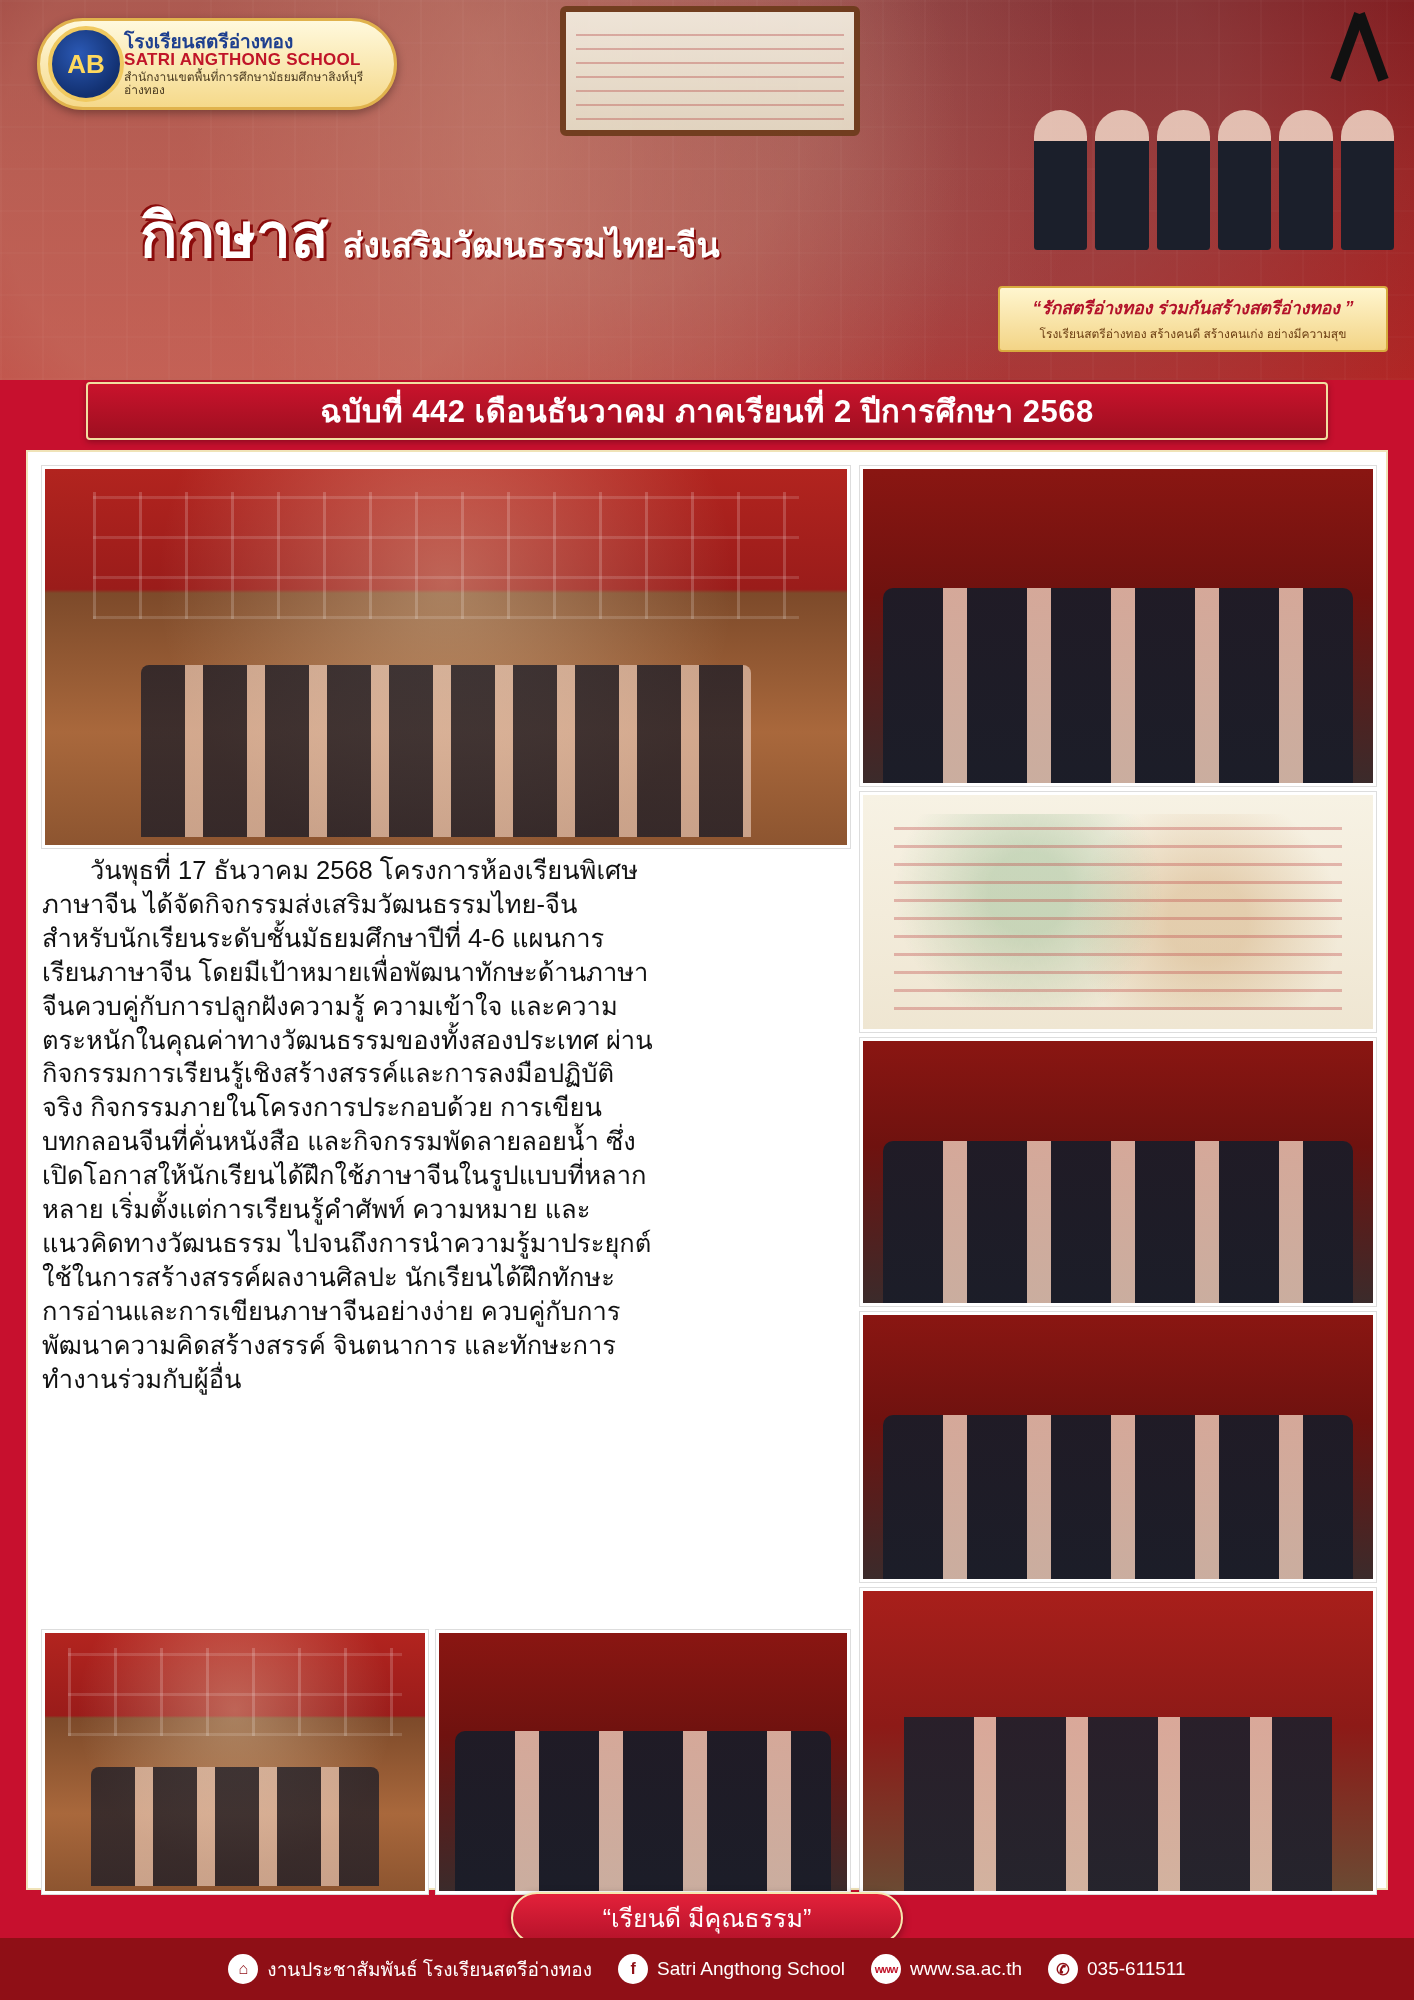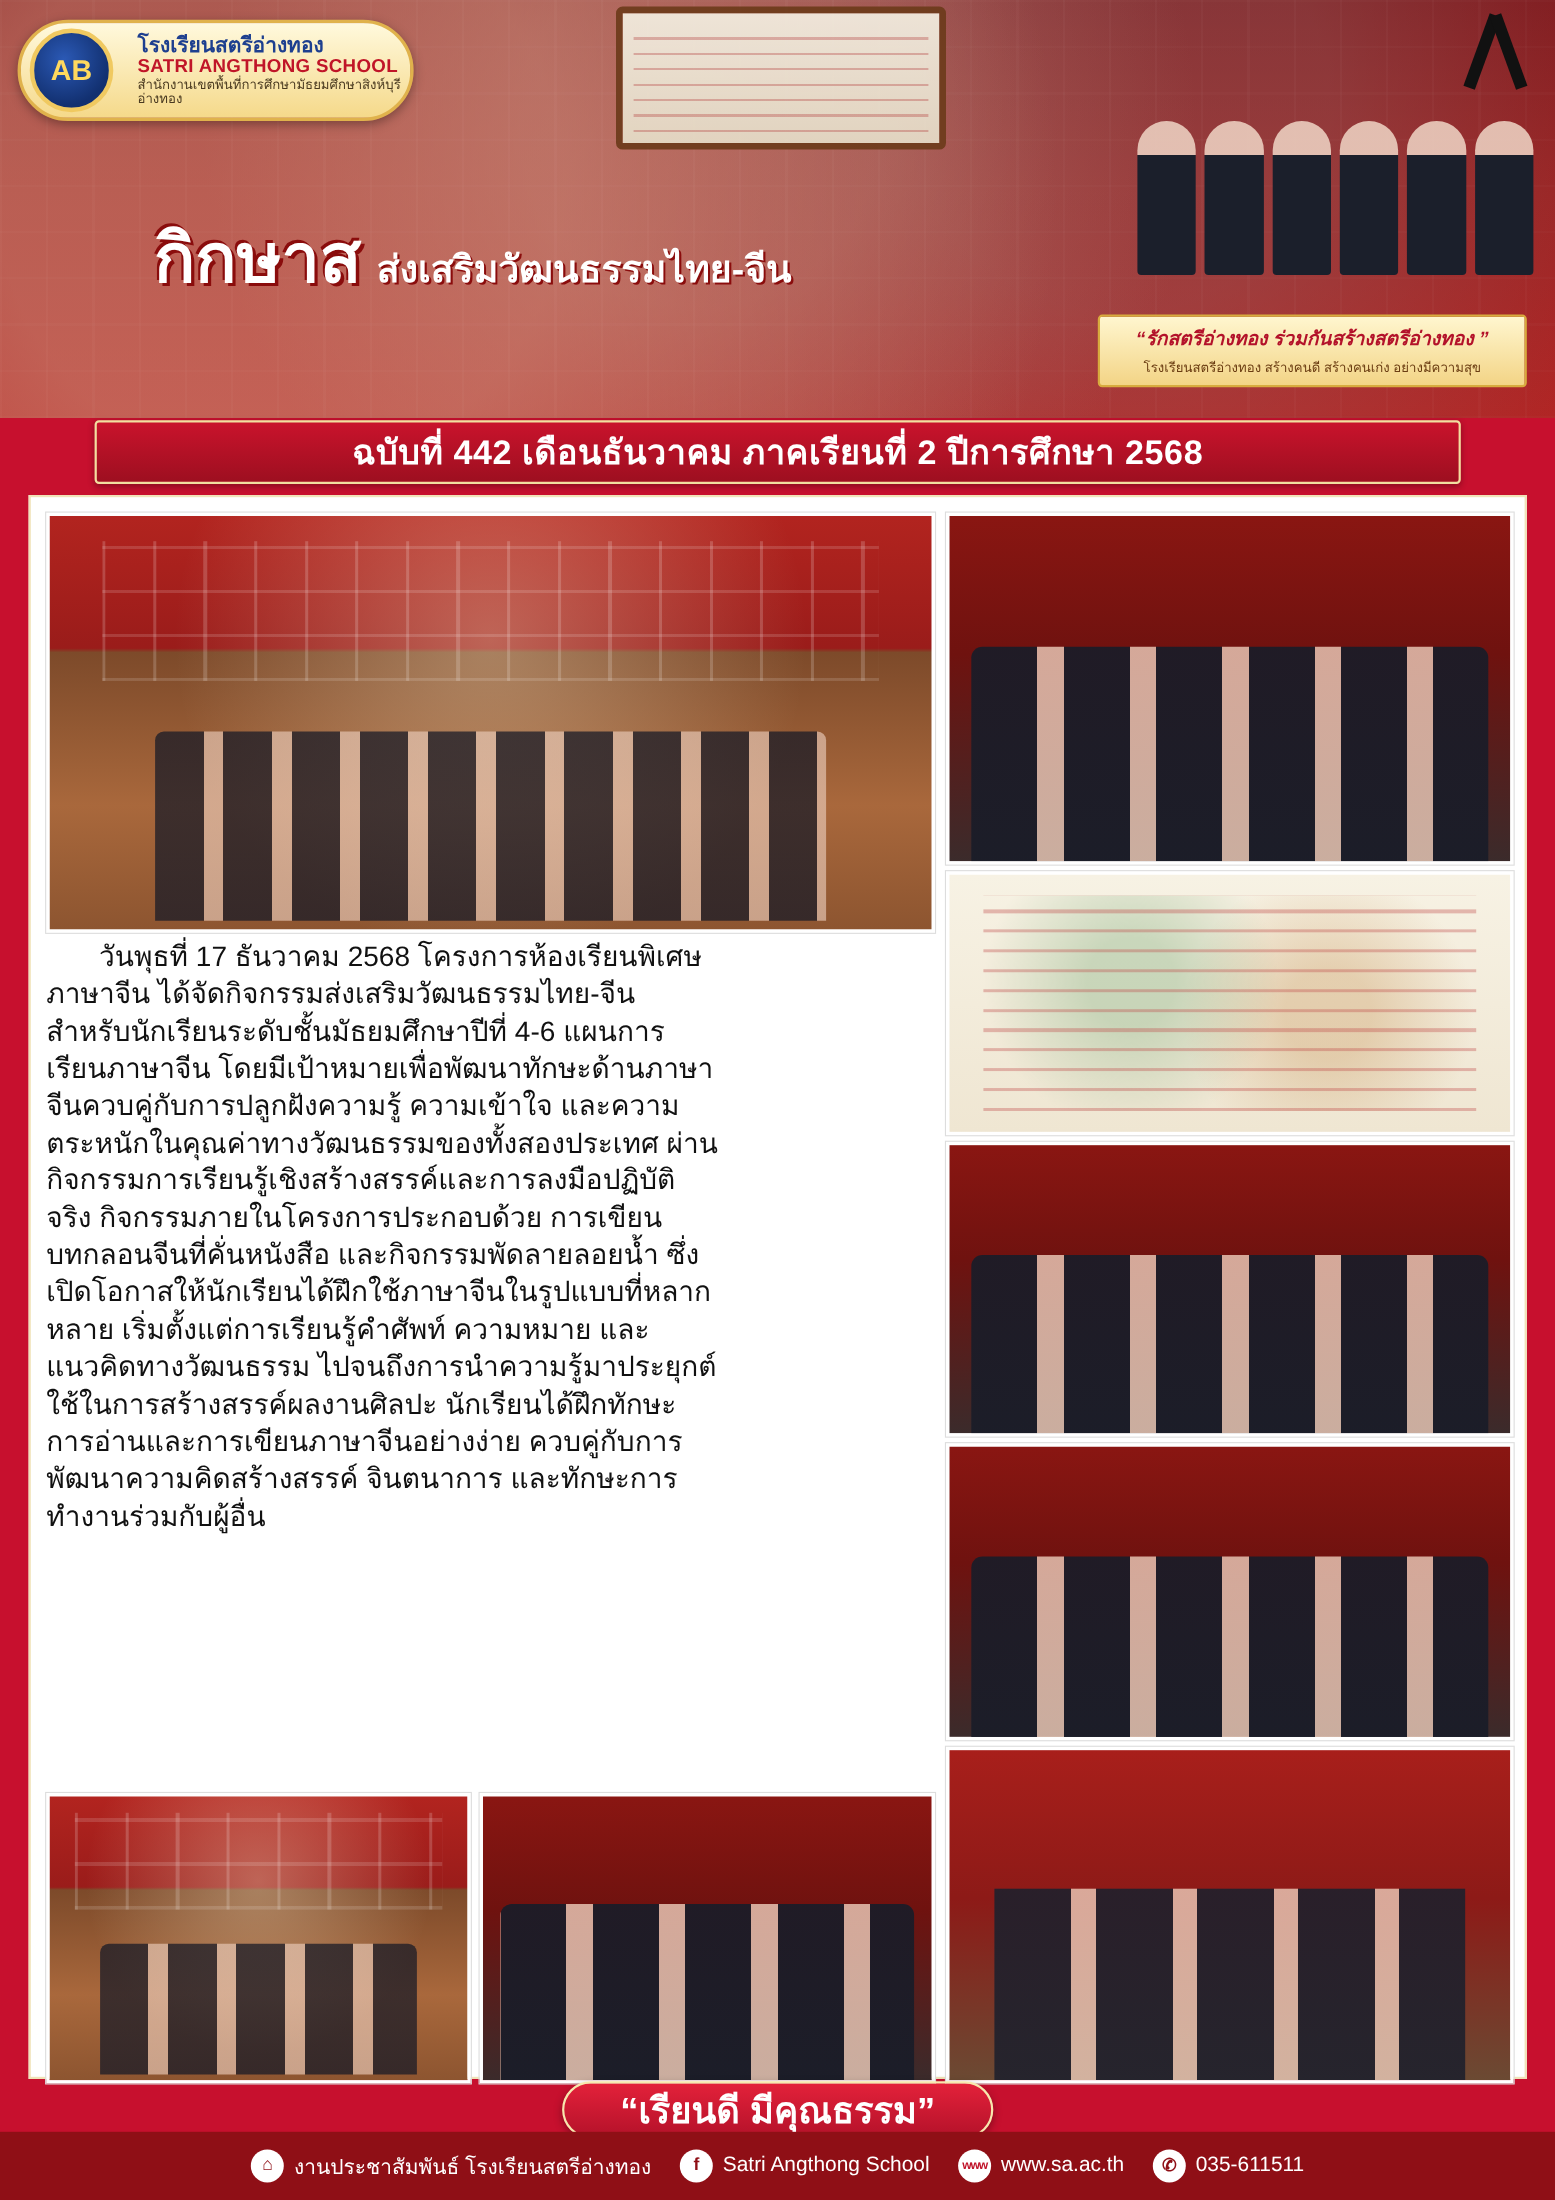--- a/index.html
+++ b/index.html
@@ -57,26 +57,26 @@
     opacity: .92;
   }
   .hdr-classroom:after {
     content: "";
     position: absolute; inset: 10px;
     background:
       repeating-linear-gradient(0deg, rgba(180,60,60,.35) 0 2px, rgba(0,0,0,0) 2px 14px);
   }
 
   .logo-pill {
-    position: absolute; left: 16px; top: 18px;
+    position: absolute; left: 37px; top: 18px;
     width: 360px; height: 92px;
     background: linear-gradient(180deg,#fff9dd,#f5d98a);
     border-radius: 46px;
     border: 3px solid #e0b24c;
-    display: flex; align-items: center; gap: 22px;
+    display: flex; align-items: center; gap: 0;
     padding-left: 8px;
     box-shadow: 0 3px 10px rgba(0,0,0,.35);
   }
   .logo-mark {
     width: 76px; height: 76px; border-radius: 50%;
     background: radial-gradient(circle at 40% 35%, #2b59b5, #123070 70%);
     border: 4px solid #f0c960;
     display: flex; align-items: center; justify-content: center;
     color: #ffd95e; font-weight: bold; font-size: 26px;
     flex: 0 0 auto;
@@ -227,21 +227,21 @@
 
   
   .footer-ribbon {
     position: absolute; left: 50%; transform: translateX(-50%);
     top: 1892px;
     width: 392px; height: 52px;
     background: linear-gradient(180deg,#e3213a,#b5122a);
     border: 2px solid #f7e7ae;
     border-radius: 26px;
     display: flex; align-items: center; justify-content: center;
-    color: #fff; font-size: 33px; font-weight: bold;
+    color: #fff; font-size: 25px; font-weight: normal;
     box-shadow: 0 3px 8px rgba(0,0,0,.35);
   }
   .footer-bar {
     position: absolute; left: 0; bottom: 0;
     width: 1414px; height: 62px;
     background: #8f0f16;
     display: flex; align-items: center; justify-content: center;
     gap: 26px;
     color: #fff; font-size: 19px;
   }

